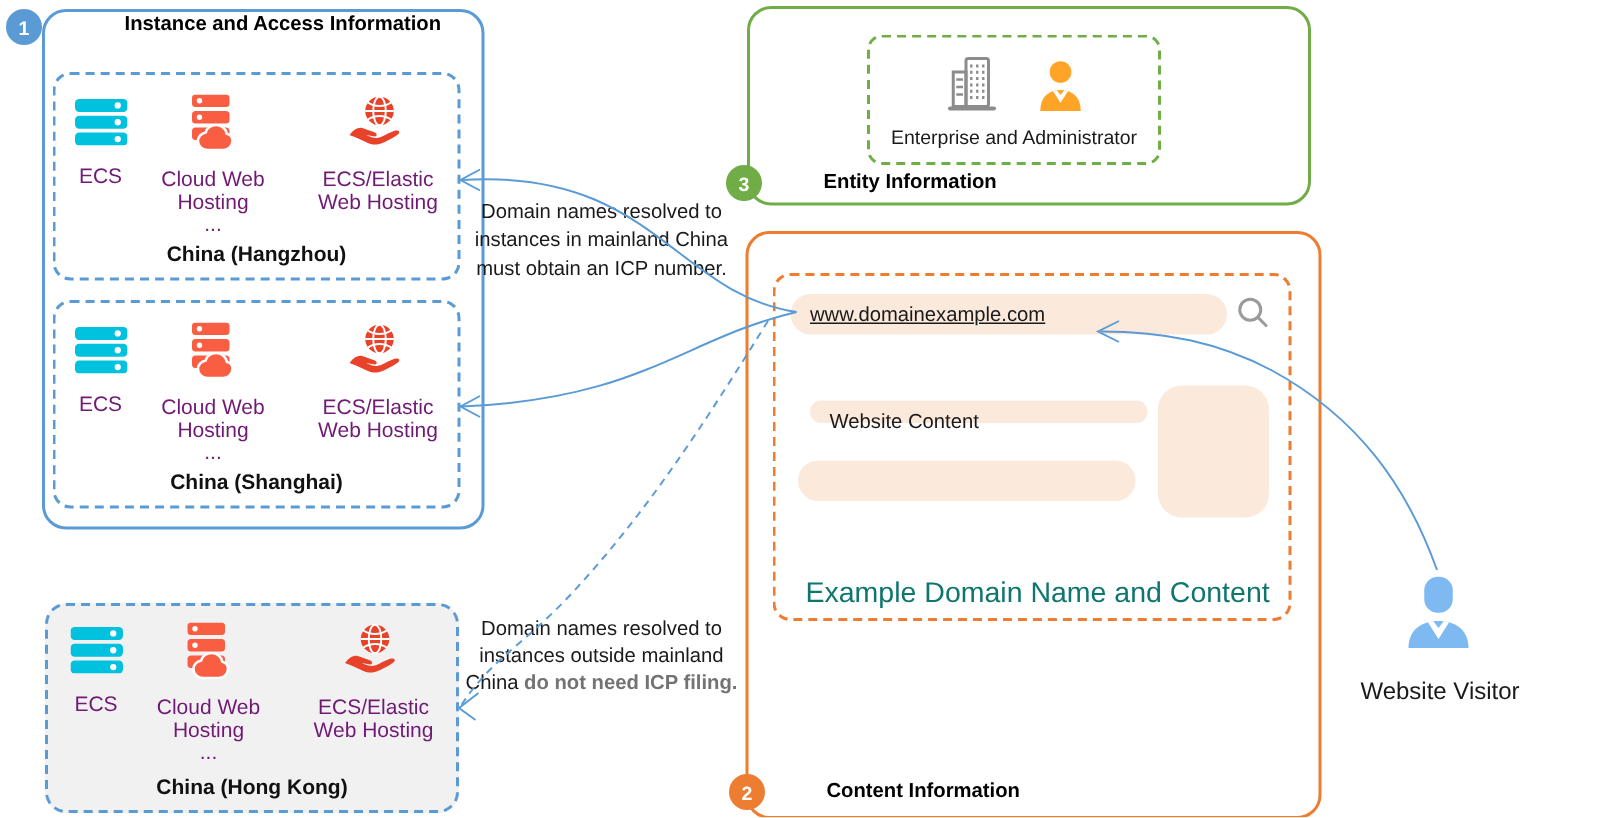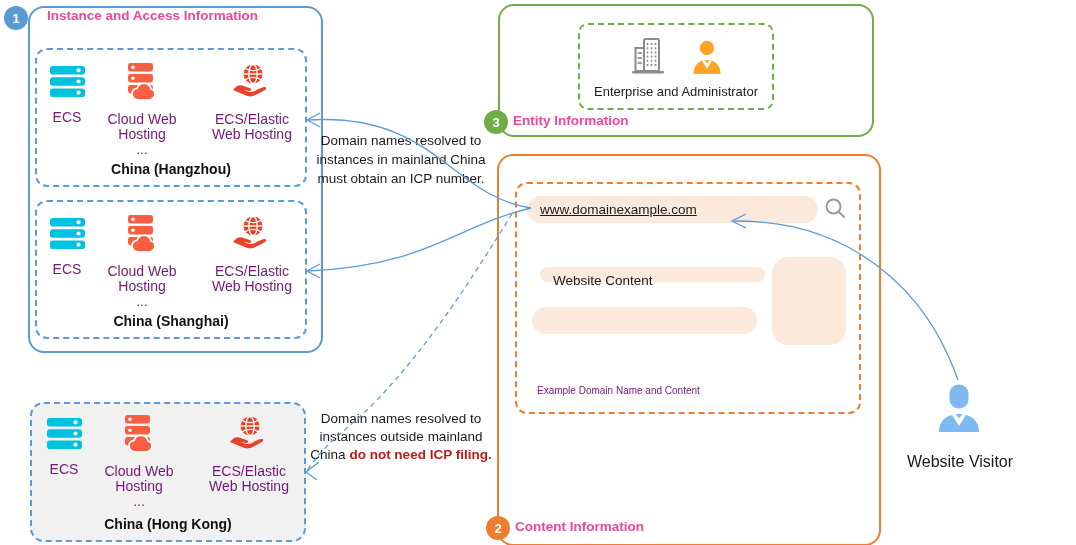--- a/index.html
+++ b/index.html
@@ -10,41 +10,41 @@
   .abs{position:absolute;}
   
   .frame{position:absolute;border-radius:16px;background:#fff;}
   .frame.blue{border:2.5px solid #5B9BD5;}
   .frame.green{border:2.5px solid #70AD47;}
   .frame.orange{border:2.5px solid #ED7D31;}
   .dashed{position:absolute;border-radius:12px;}
   .dashed.blue{border:2px dashed #5B9BD5;}
   .dashed.green{border:2px dashed #70AD47;}
   .dashed.orange{border:2px dashed #ED7D31;}
-  .section-title{position:absolute;font-weight:bold;font-size:13.5px;color:#ec4899;white-space:nowrap;z-index:3;}
+  .section-title{position:absolute;font-weight:bold;font-size:13.5px;color:#000000;white-space:nowrap;z-index:3;margin-left:36px;}
   .badge{
     position:absolute;width:24px;height:24px;border-radius:50%;z-index:4;
     color:#fff;font-size:13px;font-weight:bold;display:flex;align-items:center;justify-content:center;
   }
   .badge.blue{background:#5B9BD5;}
   .badge.green{background:#70AD47;}
   .badge.orange{background:#ED7D31;}
   
   .svc-col{position:absolute;display:flex;flex-direction:column;align-items:center;text-align:center;}
   .svc-lbl{font-size:14px;line-height:15px;color:#701a75;}
   .region-label{position:absolute;left:0;right:0;bottom:8px;text-align:center;font-weight:bold;font-size:14px;color:#111;}
   .gray-fill{background:#F1F1F2;}
   
   .pill{position:absolute;background:#FBE9DC;border-radius:13.5px;}
   .pill-text{padding-left:13px;font-size:13.5px;line-height:27px;color:#1a1a1a;white-space:nowrap;}
   .block{position:absolute;background:#FBE9DC;border-radius:16px;}
-  .caption{position:absolute;font-size:10px;color:#701a75;white-space:nowrap;}
+  .caption{position:absolute;font-size:19px;color:#0f766e;white-space:nowrap;}
   
   .note{position:absolute;text-align:center;font-size:13.5px;line-height:19px;color:#1a1a1a;z-index:2;}
-  .note .em{color:#b91c1c;font-weight:bold;}
+  .note .em{color:#737373;font-weight:bold;}
   
   #arrow-layer{position:absolute;left:0;top:0;z-index:5;pointer-events:none;}
   .center-label{position:absolute;text-align:center;font-size:13px;color:#1a1a1a;}
 </style>
 </head>
 <body>
 
 <div id="canvas">
 
   <div class="frame blue" style="left:28px;top:6px;width:291px;height:343px;"></div>

